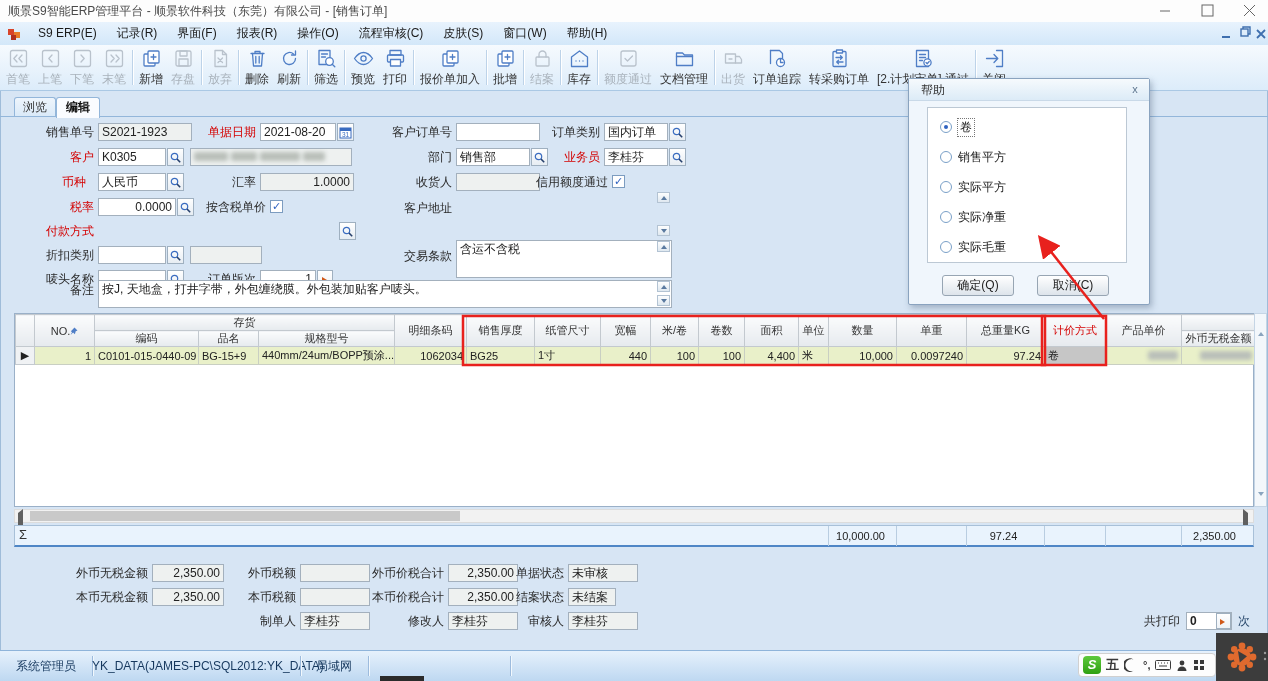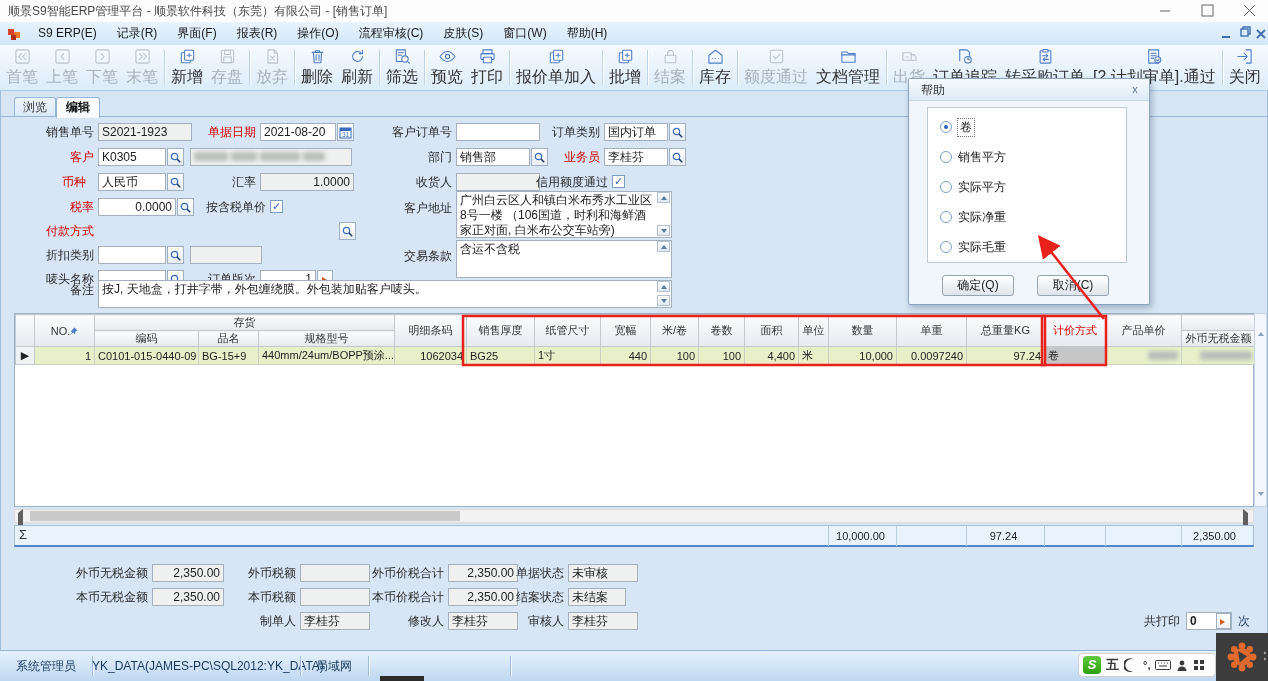--- a/index.html
+++ b/index.html
@@ -6,21 +6,21 @@
 html,body{background:#555}
 #screen{position:relative;width:1268px;height:681px;background:#d7e5f4;overflow:hidden;font-size:12px;color:#222;box-shadow:inset 0 0 0 1px #9fbcd9}
 .abs{position:absolute}
 
 #titlebar{position:absolute;left:0;top:0;width:1268px;height:22px;background:#fdfdfd;color:#4a4a4a;font-size:12px;line-height:22px;padding-left:8px}
 .wbtn{position:absolute;top:0;width:30px;height:22px;text-align:center;color:#666}
 #menubar{position:absolute;left:0;top:22px;width:1268px;height:23px;background:linear-gradient(#e8f3fd,#d3e7f9);display:flex;align-items:center;padding-left:6px;gap:0}
 .mitem{padding:0 10px;height:23px;line-height:23px;color:#1a1a1a;white-space:nowrap}
 #toolbar{position:absolute;left:0;top:45px;width:1268px;height:46px;background:linear-gradient(#f6fafe,#dcecfa);border-bottom:1px solid #aac8e4;display:flex;align-items:stretch;padding:1px 2px}
 .titem{display:flex;flex-direction:column;align-items:center;justify-content:center;padding:1px 4px;min-width:30px;gap:1px}
-.titem .tlabel{font-size:16px;color:#333;white-space:nowrap}
+.titem .tlabel{font-size:12px;color:#333;white-space:nowrap}
 .titem.dis .tlabel{color:#a9b2bb}
 .tsep{width:1px;background:#bdd3e9;box-shadow:1px 0 0 #fff;margin:4px 2px;align-self:stretch}
 .ticon{width:23px;height:23px}
 .ticon *{fill:none;stroke:#4f7ec6;stroke-width:1.3;stroke-linecap:round;stroke-linejoin:round}
 .dis .ticon *{stroke:#b9c2cc}
 .ticon .wf{fill:#fff}
 
 .tab{position:absolute;top:97px;height:20px;line-height:19px;text-align:center;border:1px solid #93b6da;border-bottom:none;border-radius:3px 3px 0 0}
 #tabline{position:absolute;left:0;top:116px;width:1268px;height:1px;background:#93b6da}
 
@@ -392,21 +392,20 @@
   <div class="fld num" style="left:98px;width:78px;top:198px">0.0000</div>
   <div class="lk" style="left:177px;top:198px">
       <svg width="13" height="13">
         <circle cx="5.5" cy="5.5" r="3.2" fill="none" stroke="#3a6cc0" stroke-width="1.2"></circle>
         <path d="M8 8l3.2 3.2" stroke="#26406c" stroke-width="1.6"></path>
       </svg>
     </div>
   <div class="lbl" style="left:200px;width:66px;top:199px">按含税单价</div>
   <div class="cb" style="left:270px;top:200px">✓</div>
   <div class="lbl" style="left:388px;width:64px;top:200px">客户地址</div>
-  <div class="ta" style="left:456px;top:191px;width:216px;height:47px;white-space:normal">广州白云区人和镇白米布秀水工业区8号一楼 （106国道，时利和海鲜酒家正对面, 白米布公交车站旁)</div>
   <div class="mbtn" style="left:657px;top:192px">
       <span class="tri-u"></span>
     </div>
   <div class="mbtn" style="left:657px;top:225px">
       <span class="tri-d"></span>
     </div>
 
   <div class="lbl req" style="left:14px;width:80px;top:223px">付款方式</div>
   <div class="lk" style="left:339px;top:222px">
       <svg width="13" height="13">
@@ -568,21 +567,21 @@
   <div class="lbl" style="left:484px;width:80px;top:565px">单据状态</div>
   <div class="fld ro" style="left:568px;width:70px;top:564px">未审核</div>
 
   <div class="lbl" style="left:28px;width:120px;top:589px">本币无税金额</div>
   <div class="fld ro num" style="left:152px;width:72px;top:588px">2,350.00</div>
   <div class="lbl" style="left:216px;width:80px;top:589px">本币税额</div>
   <div class="fld ro num" style="left:300px;width:70px;top:588px"></div>
   <div class="lbl" style="left:364px;width:80px;top:589px">本币价税合计</div>
   <div class="fld ro num" style="left:448px;width:70px;top:588px">2,350.00</div>
   <div class="lbl" style="left:484px;width:80px;top:589px">结案状态</div>
-  <div class="fld ro" style="left:568px;width:58px;top:588px">未结案</div>
+  <div class="fld ro" style="left:568px;width:48px;top:588px">未结案</div>
 
   <div class="lbl" style="left:216px;width:80px;top:613px">制单人</div>
   <div class="fld ro" style="left:300px;width:70px;top:612px">李桂芬</div>
   <div class="lbl" style="left:364px;width:80px;top:613px">修改人</div>
   <div class="fld ro" style="left:448px;width:70px;top:612px">李桂芬</div>
   <div class="lbl" style="left:484px;width:80px;top:613px">审核人</div>
   <div class="fld ro" style="left:568px;width:70px;top:612px">李桂芬</div>
 
   <div class="lbl" style="left:1108px;width:72px;top:613px">共打印</div>
   <div class="fld" style="left:1186px;width:46px;top:612px;font-weight:bold">0</div>

